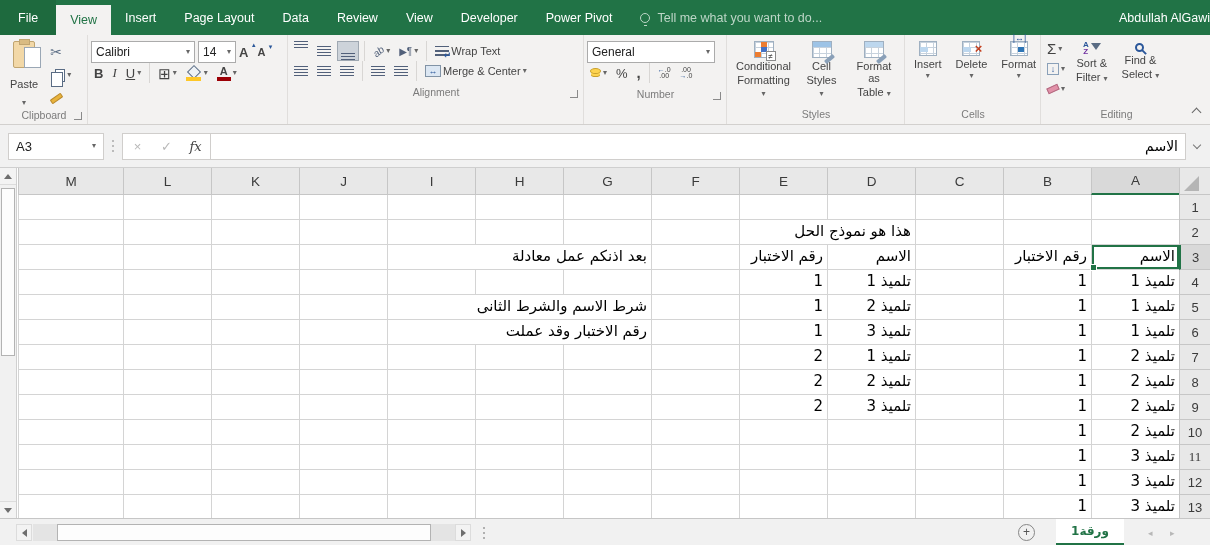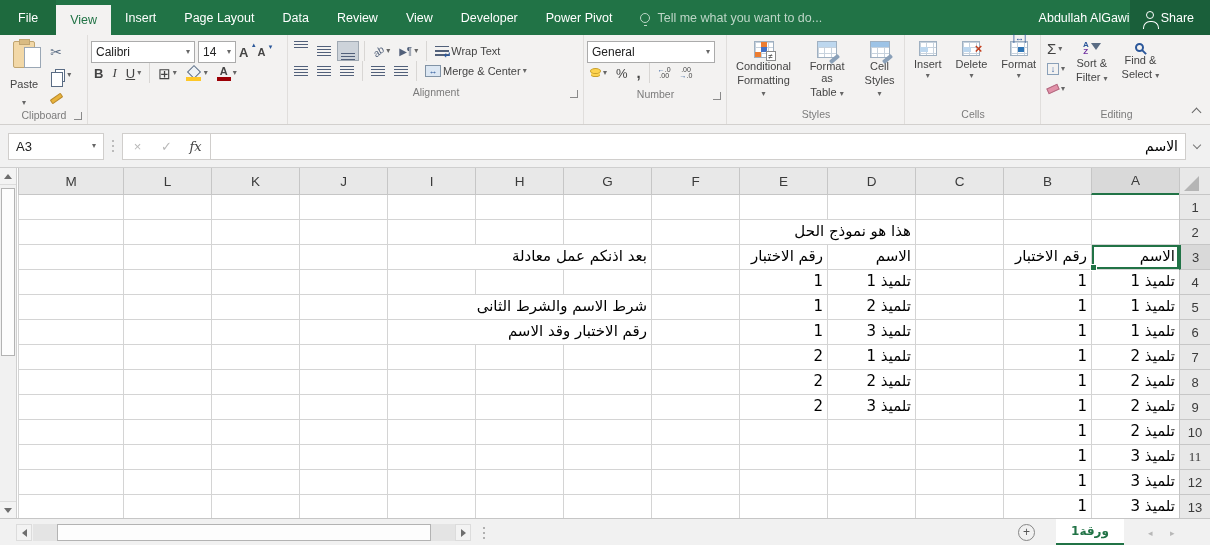--- a/index.html
+++ b/index.html
@@ -156,24 +156,20 @@
       <div class="tab">View</div>
       <div class="tab">Developer</div>
       <div class="tab">Power Pivot</div>
     </div>
   <div class="tellme">
     <span class="bulb"></span>
     <span>Tell me what you want to do...</span>
   </div>
   <div class="tb-right">
     <span class="user">Abdullah AlGawi</span>
-    <div class="share">
-      <span class="person"></span>
-      <span>Share</span>
-    </div>
   </div>
 </div>
 
 <div class="ribbon">
 
   <div class="rgroup" style="width:88px">
     <div class="rcontent">
       <div class="bigbtn">
         <span class="clipb"></span>
         <span class="blabel">Paste</span>
@@ -330,33 +326,33 @@
             <i class="cf1"></i>
             <i class="cf2"></i>
             <i class="cf3"></i>
             <i class="neq">≠</i>
           </span>
         <span>Conditional</span>
         <span><span>Formatting</span> <span class="dd">▾</span></span>
       </div>
       <div class="vbtn">
         <span class="icgrid">
+            <i class="cs-band" style="background:#9dc3e6"></i>
+            <i class="brush2"></i>
+          </span>
+        <span>Cell</span>
+        <span><span>Styles</span> <span class="dd">▾</span></span>
+      </div>
+      <div class="vbtn">
+        <span class="icgrid">
             <i class="cs-band"></i>
             <i class="brush2"></i>
           </span>
         <span>Format as</span>
         <span><span>Table</span> <span class="dd">▾</span></span>
-      </div>
-      <div class="vbtn">
-        <span class="icgrid">
-            <i class="cs-band" style="background:#9dc3e6"></i>
-            <i class="brush2"></i>
-          </span>
-        <span>Cell</span>
-        <span><span>Styles</span> <span class="dd">▾</span></span>
       </div>
     </div>
     <div class="glabel"><span>Styles</span></div>
   </div>
 
   <div class="rgroup" style="width:136px">
     <div class="rcontent">
       <div class="vbtn">
         <span class="icgrid" style="width:18px;height:15px">
             <i class="ins-band"></i>
@@ -636,21 +632,21 @@
       <div class="cell content" style="grid-area: 5 / 6 / auto / span 1;">1</div>
       <div class="cell content" style="grid-area: 6 / 2 / auto / span 1;">تلميذ 1</div>
       <div class="cell content" style="grid-area: 6 / 3 / auto / span 1;">1</div>
       <div class="cell content" style="grid-area: 6 / 5 / auto / span 1;">تلميذ 2</div>
       <div class="cell content" style="grid-area: 6 / 6 / auto / span 1;">1</div>
       <div class="cell content" style="grid-area: 6 / 8 / auto / span 3;">شرط الاسم والشرط الثانى</div>
       <div class="cell content" style="grid-area: 7 / 2 / auto / span 1;">تلميذ 1</div>
       <div class="cell content" style="grid-area: 7 / 3 / auto / span 1;">1</div>
       <div class="cell content" style="grid-area: 7 / 5 / auto / span 1;">تلميذ 3</div>
       <div class="cell content" style="grid-area: 7 / 6 / auto / span 1;">1</div>
-      <div class="cell content" style="grid-area: 7 / 8 / auto / span 3;">رقم الاختبار وقد الاسم</div>
+      <div class="cell content" style="grid-area: 7 / 8 / auto / span 3;">رقم الاختبار وقد عملت</div>
       <div class="cell content" style="grid-area: 8 / 2 / auto / span 1;">تلميذ 2</div>
       <div class="cell content" style="grid-area: 8 / 3 / auto / span 1;">1</div>
       <div class="cell content" style="grid-area: 8 / 5 / auto / span 1;">تلميذ 1</div>
       <div class="cell content" style="grid-area: 8 / 6 / auto / span 1;">2</div>
       <div class="cell content" style="grid-area: 9 / 2 / auto / span 1;">تلميذ 2</div>
       <div class="cell content" style="grid-area: 9 / 3 / auto / span 1;">1</div>
       <div class="cell content" style="grid-area: 9 / 5 / auto / span 1;">تلميذ 2</div>
       <div class="cell content" style="grid-area: 9 / 6 / auto / span 1;">2</div>
       <div class="cell content" style="grid-area: 10 / 2 / auto / span 1;">تلميذ 2</div>
       <div class="cell content" style="grid-area: 10 / 3 / auto / span 1;">1</div>

